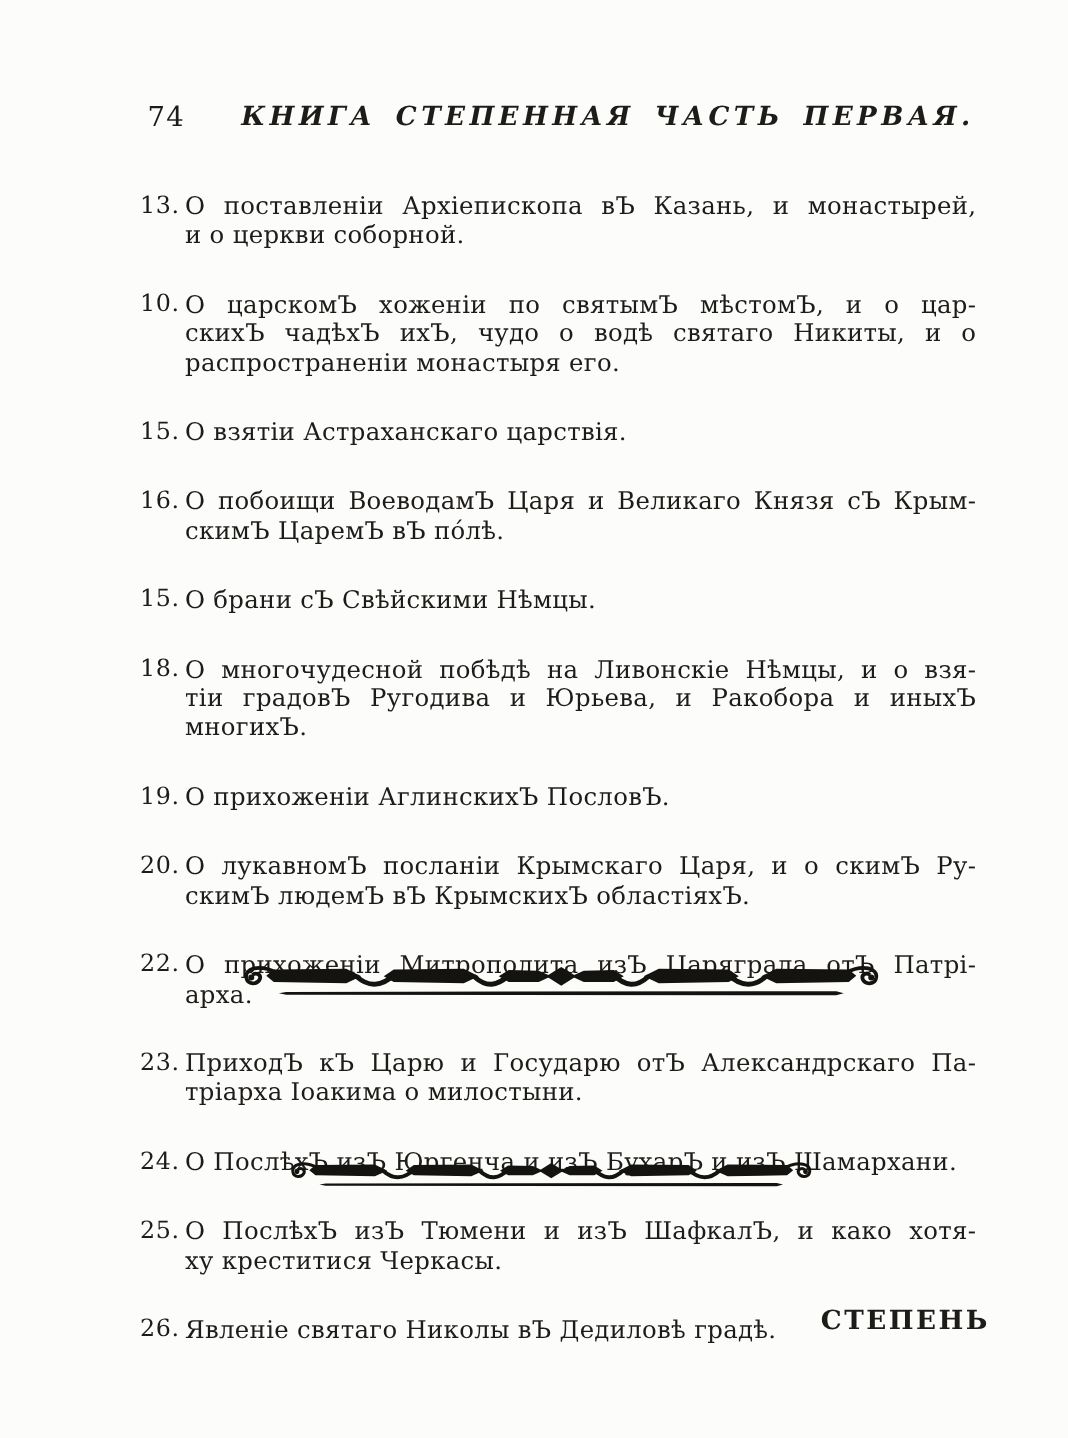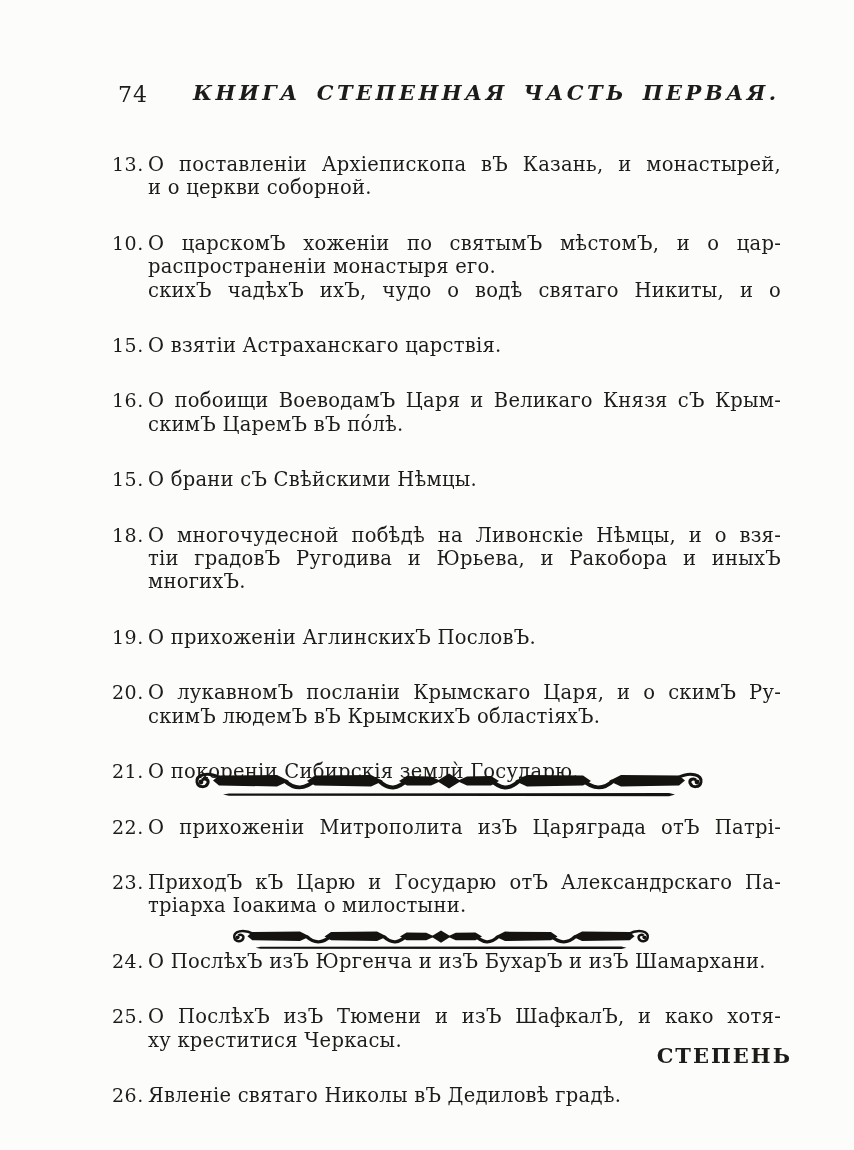--- a/index.html
+++ b/index.html
@@ -65,22 +65,22 @@
         <span class="toc-num">13.</span>
         <div class="toc-body">
           <div class="line">О поставленіи Архіепископа вЪ Казань, и монастырей,</div>
           <div class="line line--last">и о церкви соборной.</div>
         </div>
       </div>
       <div class="toc-item">
         <span class="toc-num">10.</span>
         <div class="toc-body">
           <div class="line">О царскомЪ хоженіи по святымЪ мѣстомЪ, и о цар-</div>
+          <div class="line">скихЪ чадѣхЪ ихЪ, чудо о водѣ святаго Никиты, и о</div>
           <div class="line line--last">распространеніи монастыря его.</div>
-          <div class="line">скихЪ чадѣхЪ ихЪ, чудо о водѣ святаго Никиты, и о</div>
         </div>
       </div>
       <div class="toc-item">
         <span class="toc-num">15.</span>
         <div class="toc-body">
           <div class="line line--last">О взятіи Астраханскаго царствія.</div>
         </div>
       </div>
       <div class="toc-item">
         <span class="toc-num">16.</span>
@@ -110,29 +110,24 @@
         </div>
       </div>
       <div class="toc-item">
         <span class="toc-num">20.</span>
         <div class="toc-body">
           <div class="line">О лукавномЪ посланіи Крымскаго Царя, и о скимЪ Ру-</div>
           <div class="line line--last">скимЪ людемЪ вЪ КрымскихЪ областіяхЪ.</div>
         </div>
       </div>
       <div class="toc-item">
-        <span class="toc-num">21.</span>
-        <div class="toc-body">
-          <div class="line line--last">О покореніи Сибирскія землѝ Государю.</div>
-        </div>
-      </div>
-      <div class="toc-item">
         <span class="toc-num">22.</span>
         <div class="toc-body">
           <div class="line">О прихоженіи Митрополита изЪ Царяграда отЪ Патрі-</div>
+          <div class="line line--last">арха.</div>
         </div>
       </div>
       <div class="toc-item">
         <span class="toc-num">23.</span>
         <div class="toc-body">
           <div class="line">ПриходЪ кЪ Царю и Государю отЪ Александрскаго Па-</div>
           <div class="line line--last">тріарха Іоакима о милостыни.</div>
         </div>
       </div>
       <div class="toc-item">

